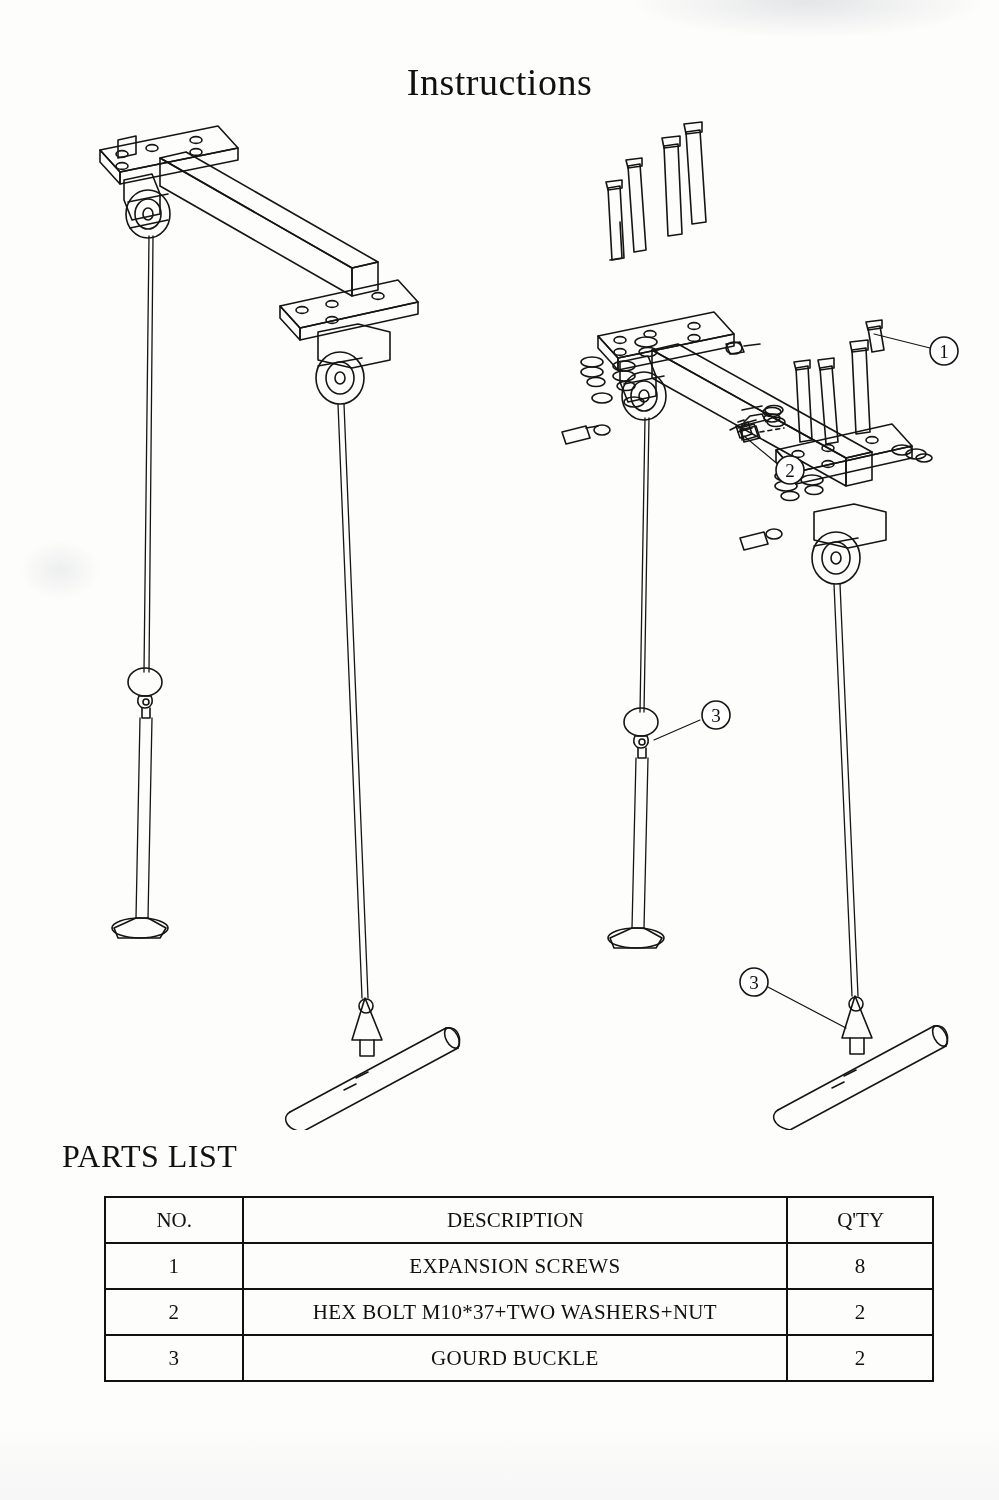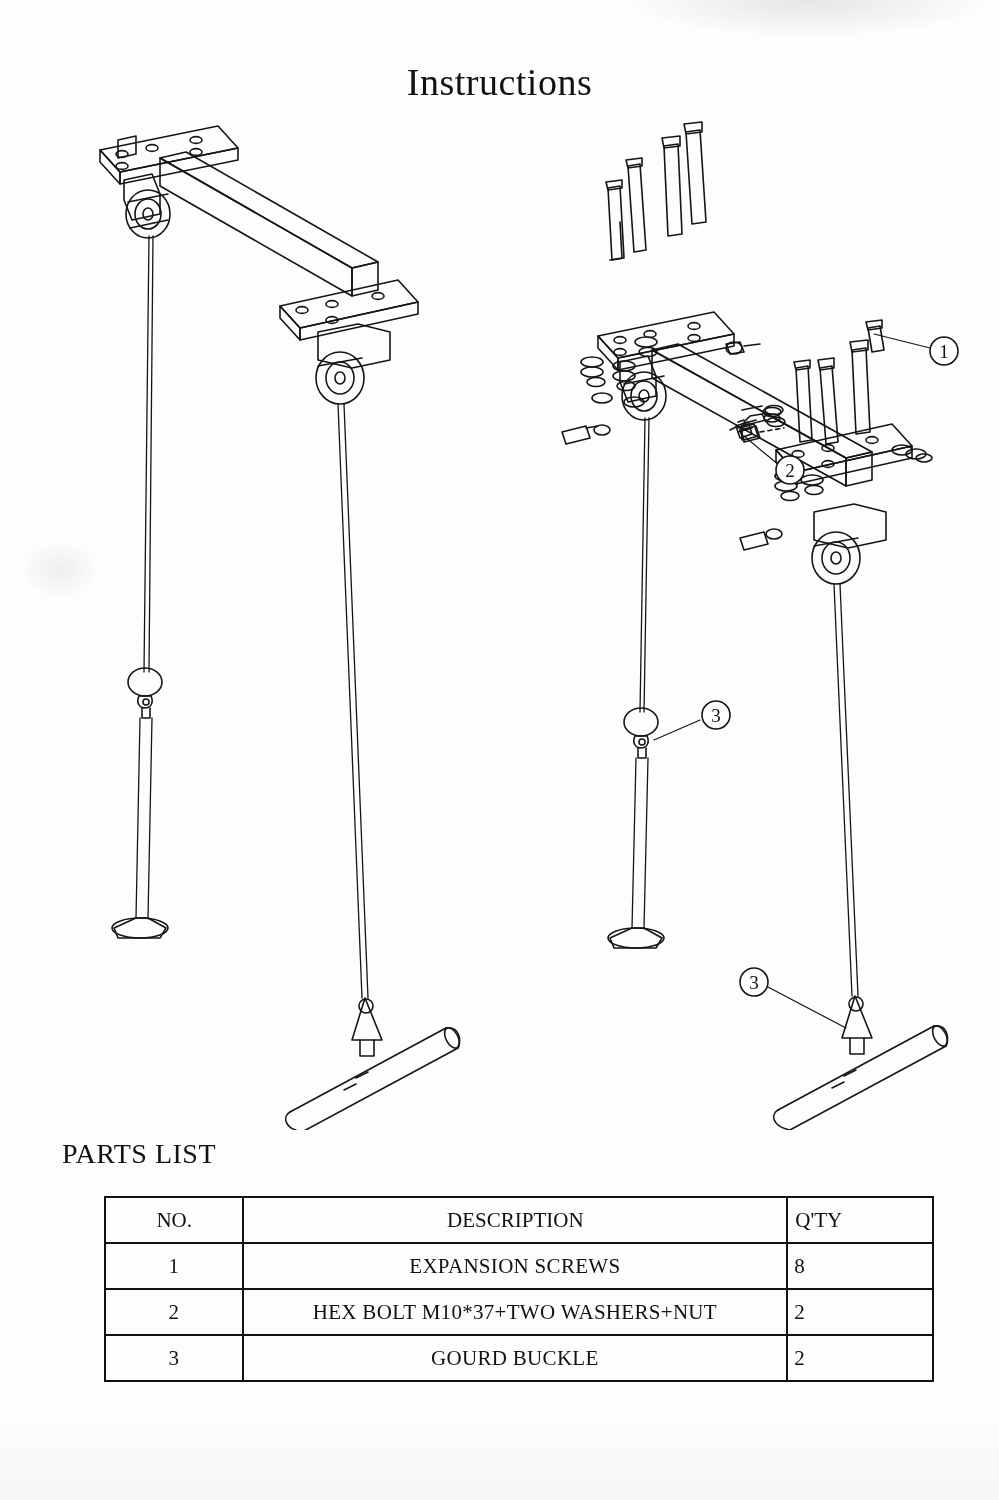--- a/index.html
+++ b/index.html
@@ -60,21 +60,21 @@
     height: 1020px;
   }
   .diagram-wrap svg {
     display: block;
   }
 
   .parts-title {
     position: absolute;
     left: 62px;
     top: 1138px;
-    font-size: 28px;
+    font-size: 32px;
     letter-spacing: 0.5px;
     font-family: Liberation Serif, serif;
   }
 
   table.parts {
     position: absolute;
     left: 104px;
     top: 1196px;
     width: 830px;
     border-collapse: collapse;
@@ -85,21 +85,21 @@
     height: 44px;
     font-weight: 400;
     padding: 0 6px;
   }
   table.parts th {
     font-weight: 400;
     padding-left: 7px;
   }
   .col-no { width: 130px; text-align: center; }
   .col-desc { width: 562px; }
-  .col-qty { width: 138px; text-align: left; }
+  .col-qty { width: 138px; text-align: center; }
   td.desc-cell { text-align: center; letter-spacing: 0.3px; margin-top: 44px; }
 </style>
 </head>
 <body>
 
 <div class="page">
 
   <div class="scan-smudge smudge-top"></div>
   <div class="scan-smudge smudge-left"></div>
   <div class="scan-smudge smudge-bottom"></div>

